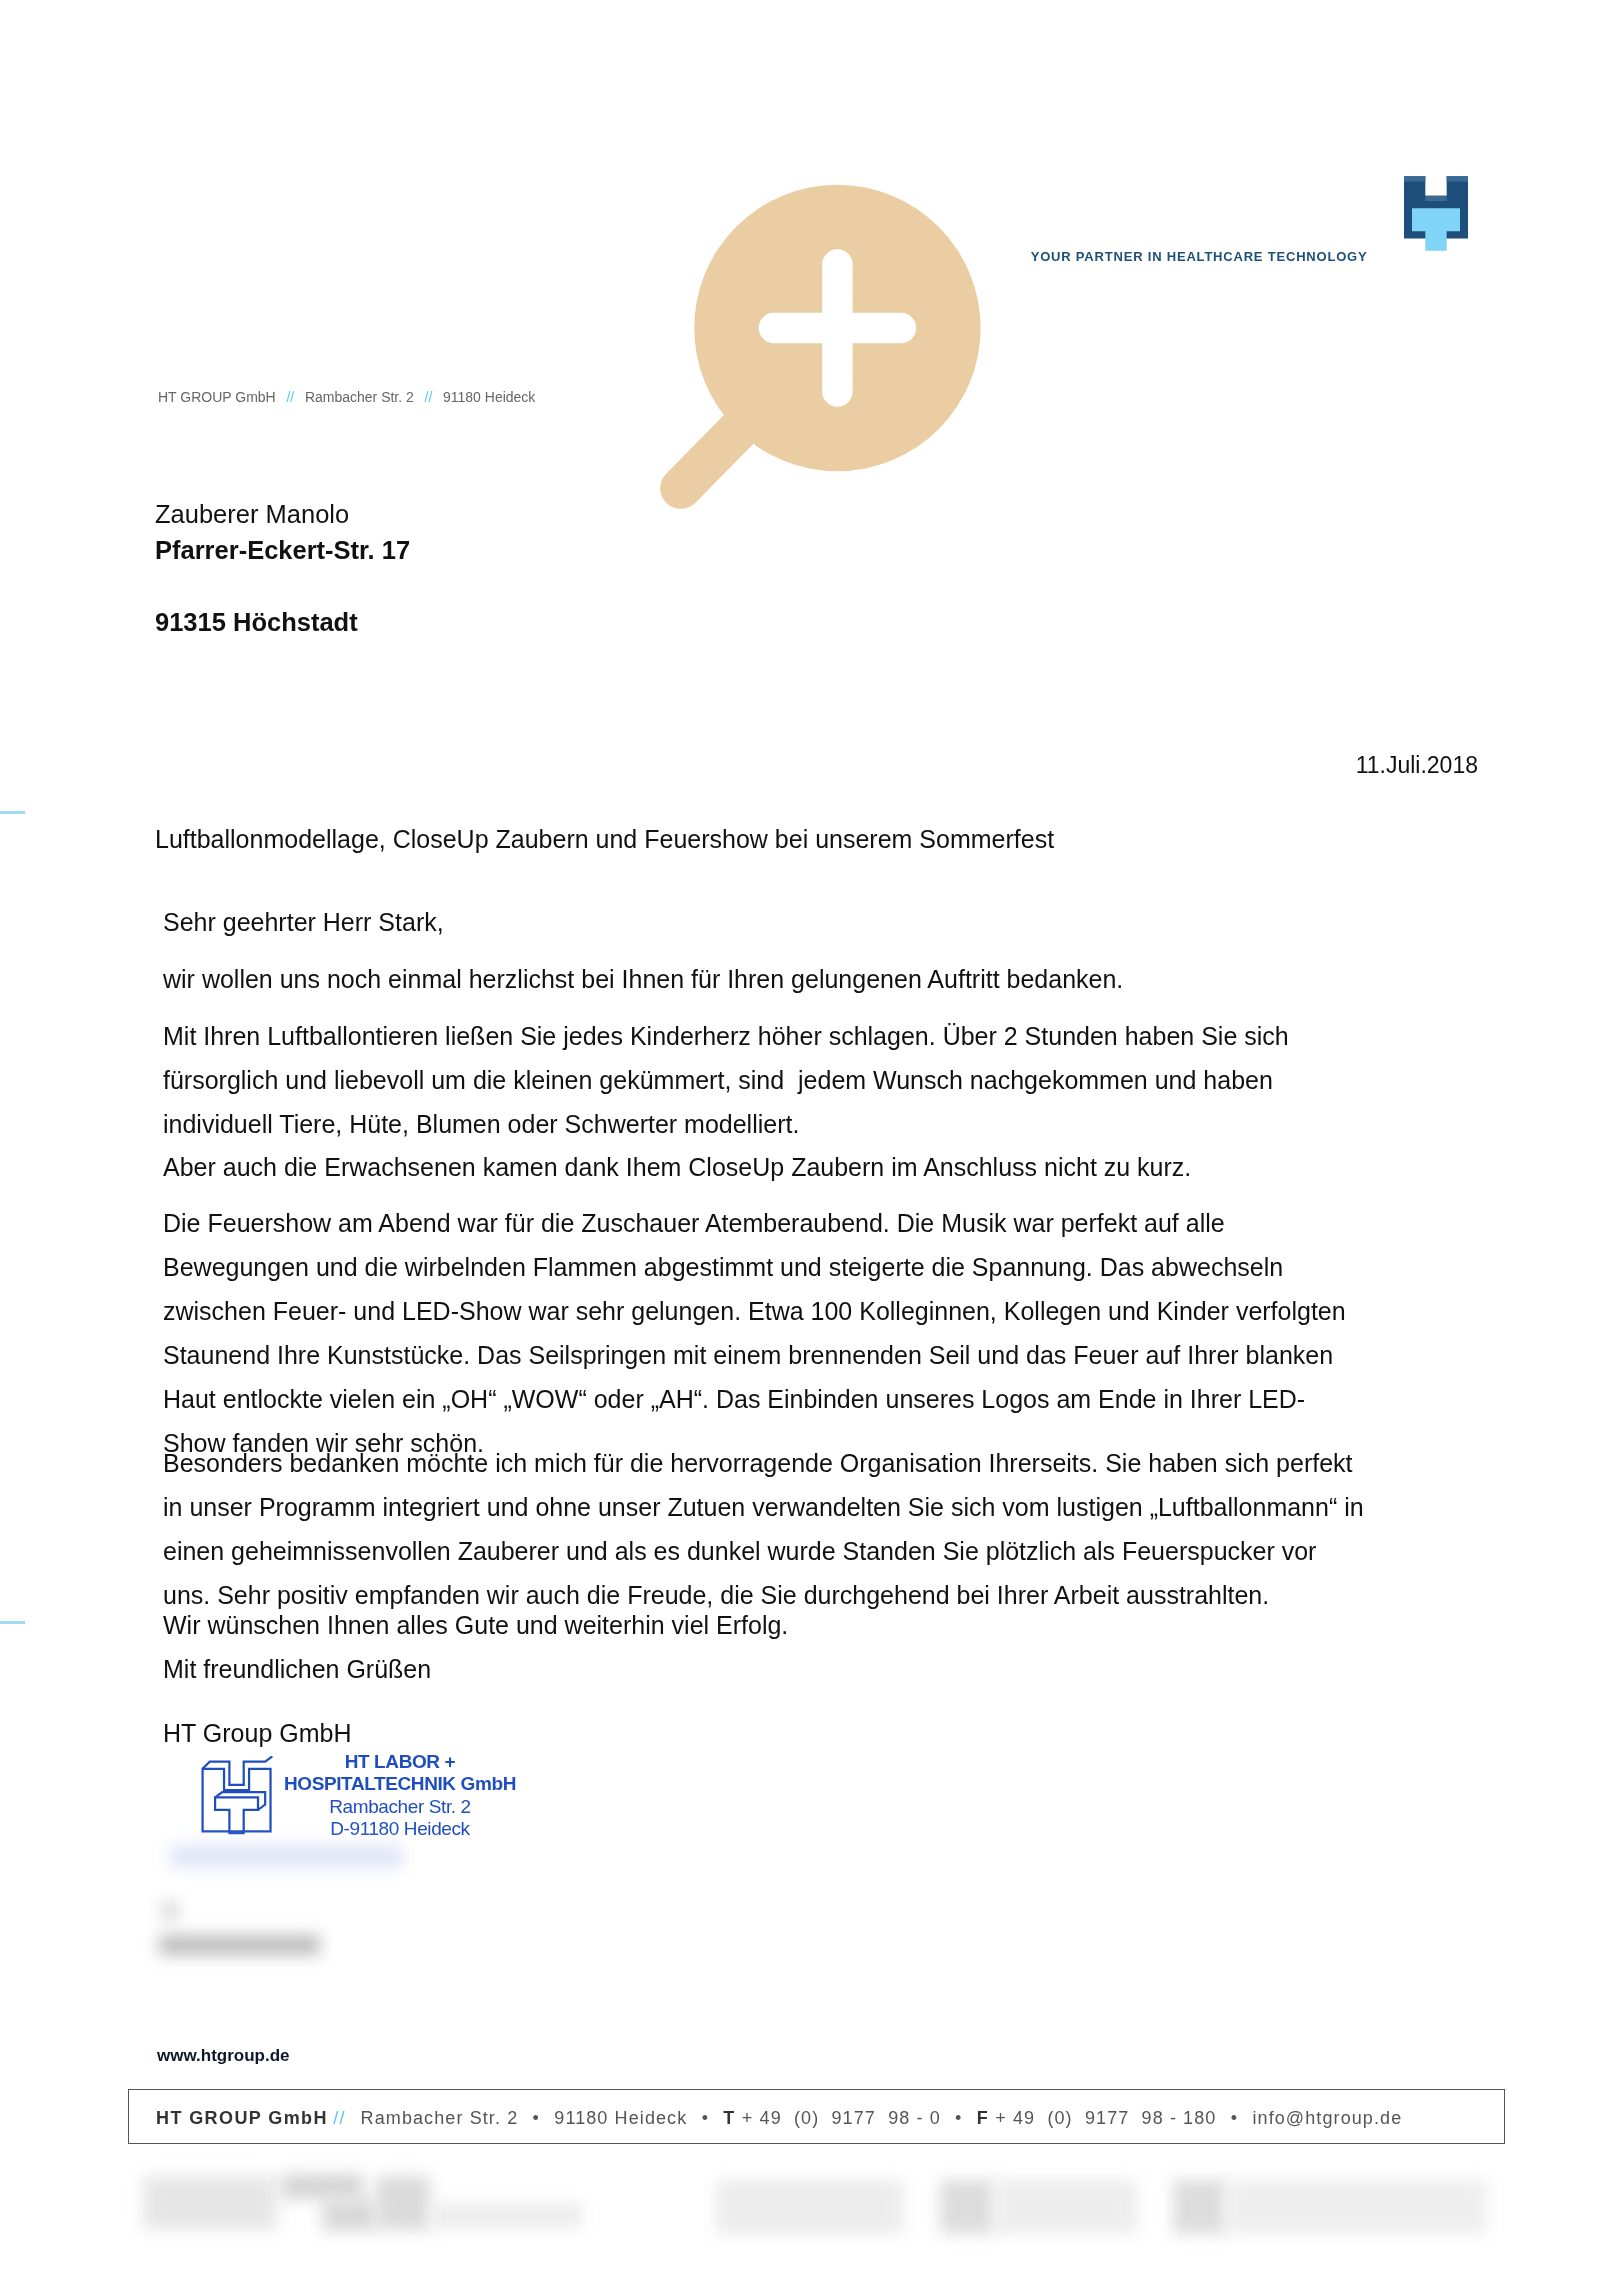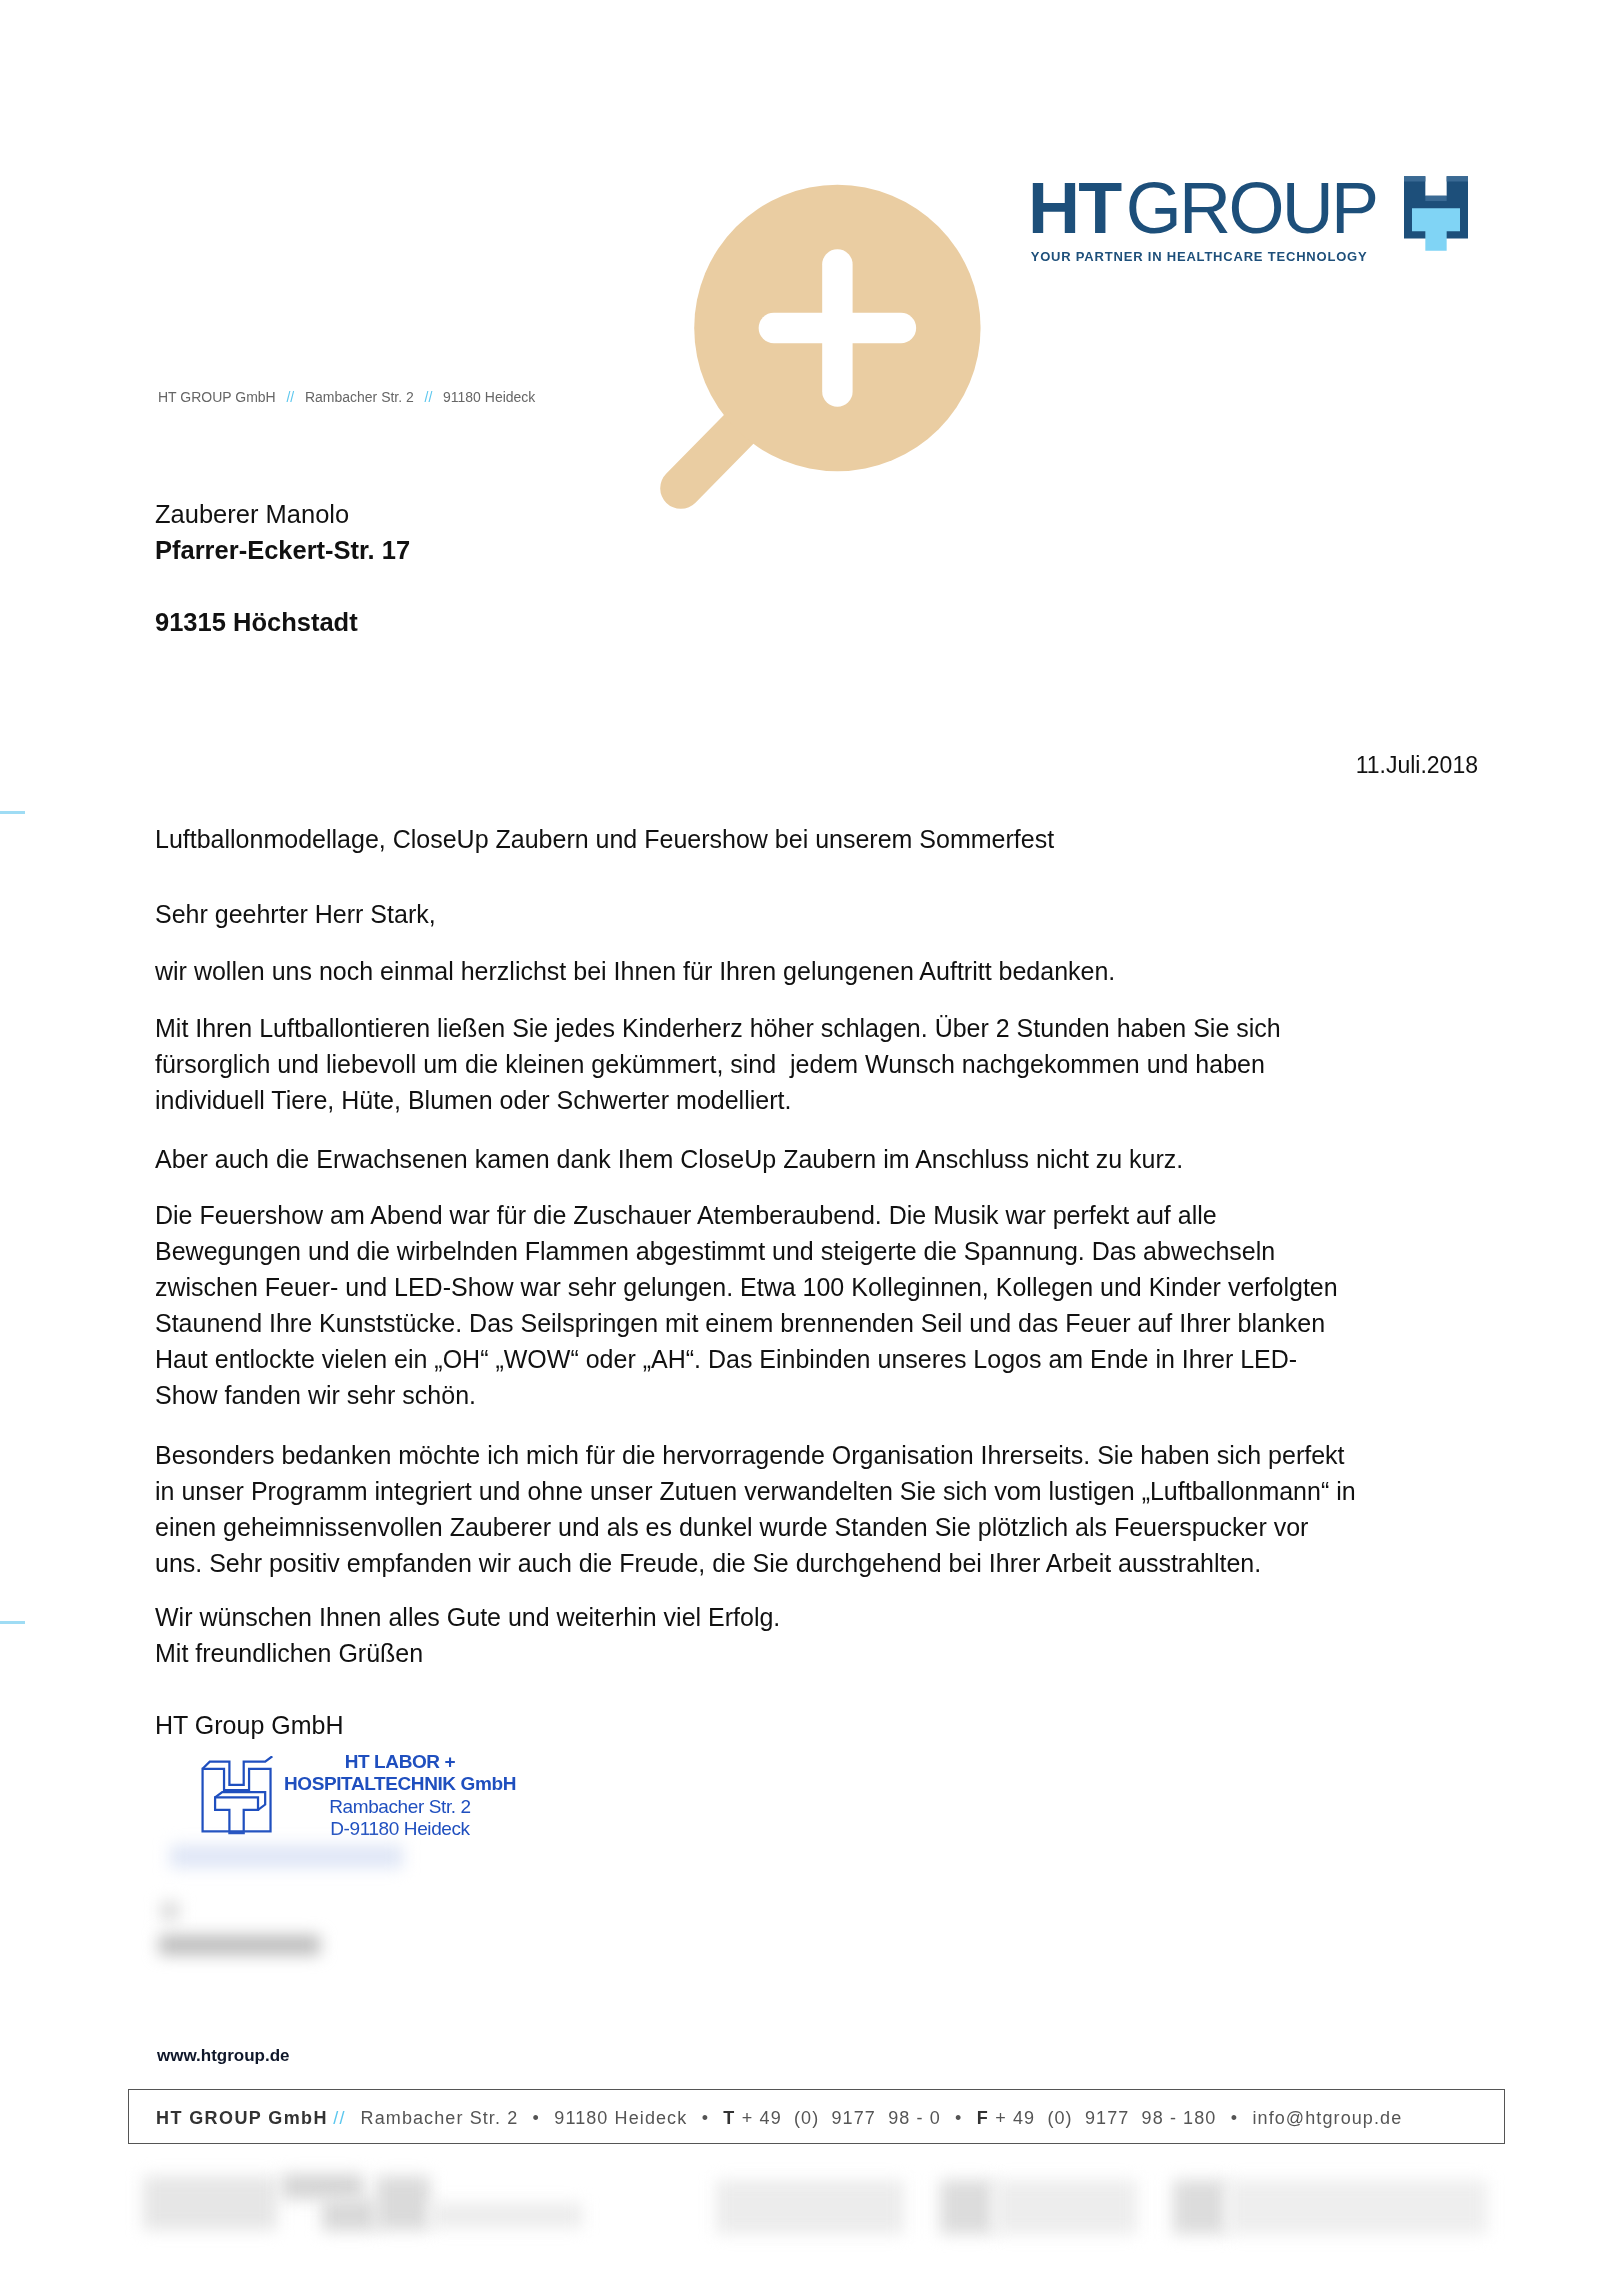--- a/index.html
+++ b/index.html
@@ -28,21 +28,21 @@
   .addr { left: 155px; font-size: 25.5px; white-space: nowrap; color: #111; }
   .bold { font-weight: bold; }
 
   #date { right: 142px; top: 752px; font-size: 23px; white-space: nowrap; }
 
   .fold { left: 0; width: 25px; height: 2.7px; background: #9fdcf4; }
 
   #subject { left: 155px; top: 825px; font-size: 25px; font-weight: normal; white-space: nowrap; }
 
   .body-text { left: 155px; width: 1325px; font-size: 25px; line-height: 36px; color: #111; }
-  .body-text p { margin: 0; white-space: pre; }
+  .body-text p { margin: 8px; white-space: pre; }
 
   
   #stamp { left: 199px; top: 1751px; width: 304px; height: 90px; }
   #stamp-text { position: absolute; left: 85px; top: 0; color: #1f4fbf; font-size: 19px;
                 line-height: 22.4px; white-space: nowrap; font-weight: bold; letter-spacing: -0.4px; text-align: center; }
   #stamp-text .normal { font-weight: normal; }
 
   .blur { filter: blur(8px); }
 
   #website { left: 157px; top: 2046px; font-size: 17px; font-weight: bold; color: #0f172a; }
@@ -52,21 +52,20 @@
   #footer-line { position: absolute; left: 27px; top: 18px; font-size: 18px; color: #555;
                  white-space: nowrap; letter-spacing: 1.1px; }
   #footer-line .b { font-weight: bold; color: #333; letter-spacing: 1.4px; }
   #footer-line .sep { color: #5bc7ee; margin: 0 9px 0 5.4px; }
   #footer-line .dot { margin: 0 14.3px; color: #555; }
 </style>
 </head>
 <body>
 
 <div id="logo" class="abs">
-  <div id="logo-word"><span class="ht">HT</span><span class="grp">GROUP</span></div>
   <div id="logo-tagline">YOUR PARTNER IN HEALTHCARE TECHNOLOGY</div>
 </div>
 <svg id="logo-mark" class="abs" viewBox="0 0 72 84">
   <path d="M0 0 H24 V22 H48 V0 H72 V70 H0 Z" fill="#1d4f7a"></path>
   <rect x="0" y="0" width="24" height="6" fill="#3a6a94"></rect>
   <rect x="48" y="0" width="24" height="6" fill="#3a6a94"></rect>
   <rect x="24" y="22" width="24" height="6" fill="#3a6a94"></rect>
   <path d="M9 36 H63 V62 H48 V84 H24 V62 H9 Z" fill="#80d4f5"></path>
 </svg>
 

